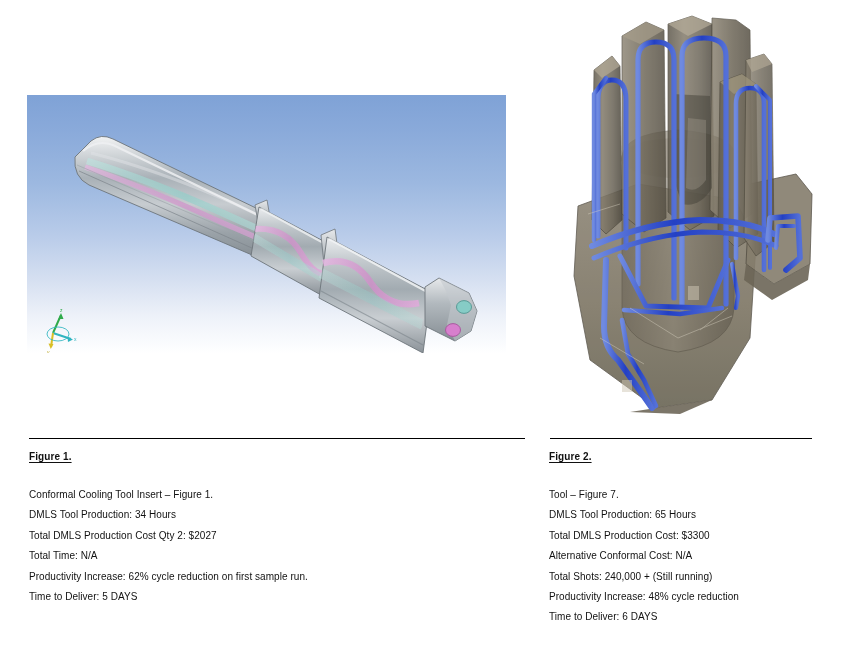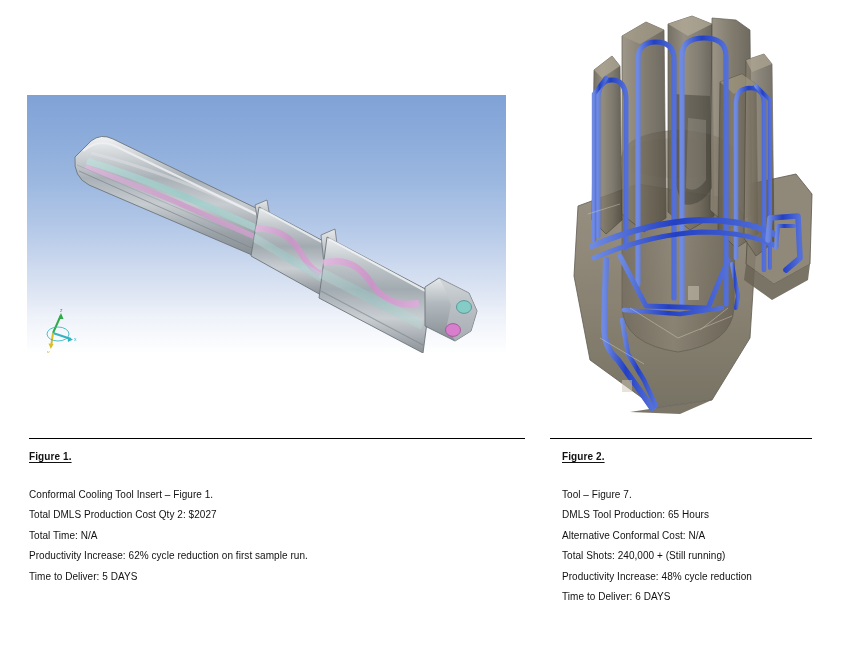--- a/index.html
+++ b/index.html
@@ -59,21 +59,21 @@
 
   
   .col {
     position: absolute;
     font-size: 10px;
     line-height: 20.4px;
     color: #111111;
     white-space: nowrap;
   }
   #col-left  { left: 29px;  top: 447px; }
-  #col-right { left: 562px; top: 447px; }
+  #col-right { left: 549px; top: 447px; }
 
   .fig-label {
     font-weight: bold;
     text-decoration: underline;
     text-underline-offset: 2px;
     letter-spacing: 0.1px;
     display: inline-block;
     margin-bottom: 0;
   }
   .fig-label-row { height: 20px; }
@@ -298,30 +298,32 @@
 
 <div class="hrule" id="rule-left"></div>
 <div class="hrule" id="rule-right"></div>
 
 <div class="col" id="col-left">
   <div class="fig-label-row">
     <span class="fig-label">Figure 1.</span>
   </div>
   <div class="spacer-row"></div>
   <div class="heading">Conformal Cooling Tool Insert – Figure 1.</div>
+  <div class="line">DMLS Tool Production: 34 Hours</div>
   <div class="line">Total DMLS Production Cost Qty 2: $2027</div>
   <div class="line">Total Time: N/A</div>
   <div class="line">Productivity Increase: 62% cycle reduction on first sample run.</div>
   <div class="line">Time to Deliver: 5 DAYS</div>
 </div>
 
 <div class="col" id="col-right">
   <div class="fig-label-row">
     <span class="fig-label">Figure 2.</span>
   </div>
   <div class="spacer-row"></div>
   <div class="heading">Tool – Figure 7.</div>
   <div class="line">DMLS Tool Production: 65 Hours</div>
+  <div class="line">Total DMLS Production Cost: $3300</div>
   <div class="line">Alternative Conformal Cost: N/A</div>
   <div class="line">Total Shots: 240,000 + (Still running)</div>
   <div class="line">Productivity Increase: 48% cycle reduction</div>
   <div class="line">Time to Deliver:  6 DAYS</div>
 </div>
 
 </body></html>

